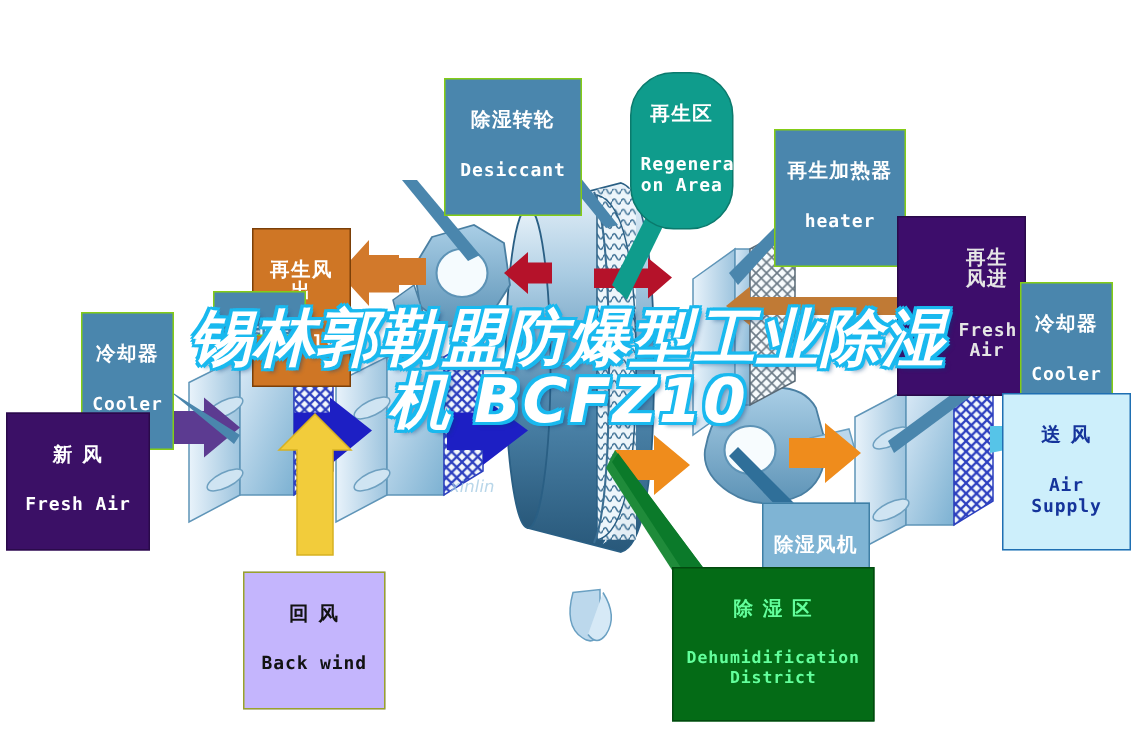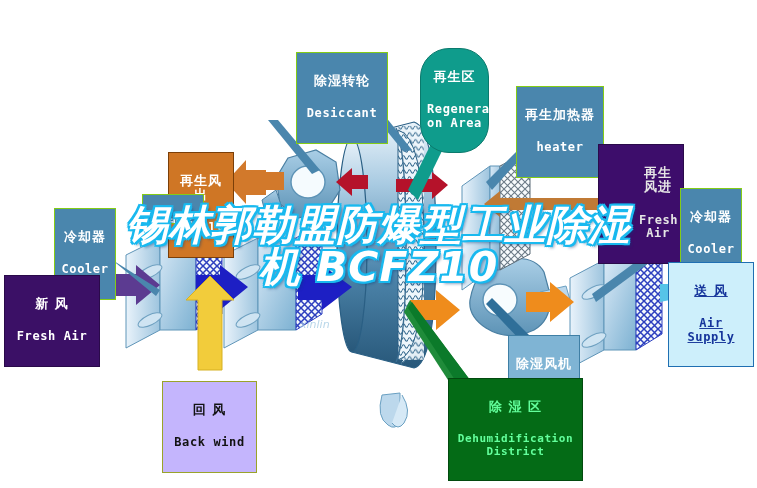--- a/index.html
+++ b/index.html
@@ -41,21 +41,21 @@
     text-align:center;
   }
   
   .lbl.blue   {background:#4a86ad;color:#ffffff;border:1px solid #84cc16;}
   .lbl.teal   {background:#0f9c8c;color:#ffffff;border:1px solid #0b7a6d;}
   .lbl.orange {background:#cf7625;color:#ffffff;border:1px solid #7b3f08;}
   .lbl.purple {background:#3d0d6b;color:#e5e5e5;border:1px solid #2a0a4a;padding-left:40px;}
   .lbl.purple2{background:#3b1066;color:#ffffff;border:1px solid #2a0a4a;}
   .lbl.yellow {background:#c4b5fd;color:#1d1d1d;border:1px solid #9aa32a;}
   .lbl.green  {background:#046b16;color:#7dffb0;border:1px solid #024a0f;}
-  .lbl.cyanbox{background:#cdeffb;color:#1f3f9e;border:1px solid #1f6fb2;text-decoration:underline;}
+  .lbl.cyanbox{background:#cdeffb;color:#1f3f9e;border:1px solid #1f6fb2;}
   .lbl.lightblue{background:#7fb4d4;color:#ffffff;border:1px solid #3f7fa5;}
 
   .lbl.cyanbox .cn,.lbl.cyanbox .en{color:#15349b;}
   .lbl.yellow .cn,.lbl.yellow .en{color:#121212;}
   .lbl.green .cn{color:#63ff9c;}
   .lbl.green .en{color:#63ff9c;font-size:11px;}
 
   
   #watermark{
     position:absolute;

